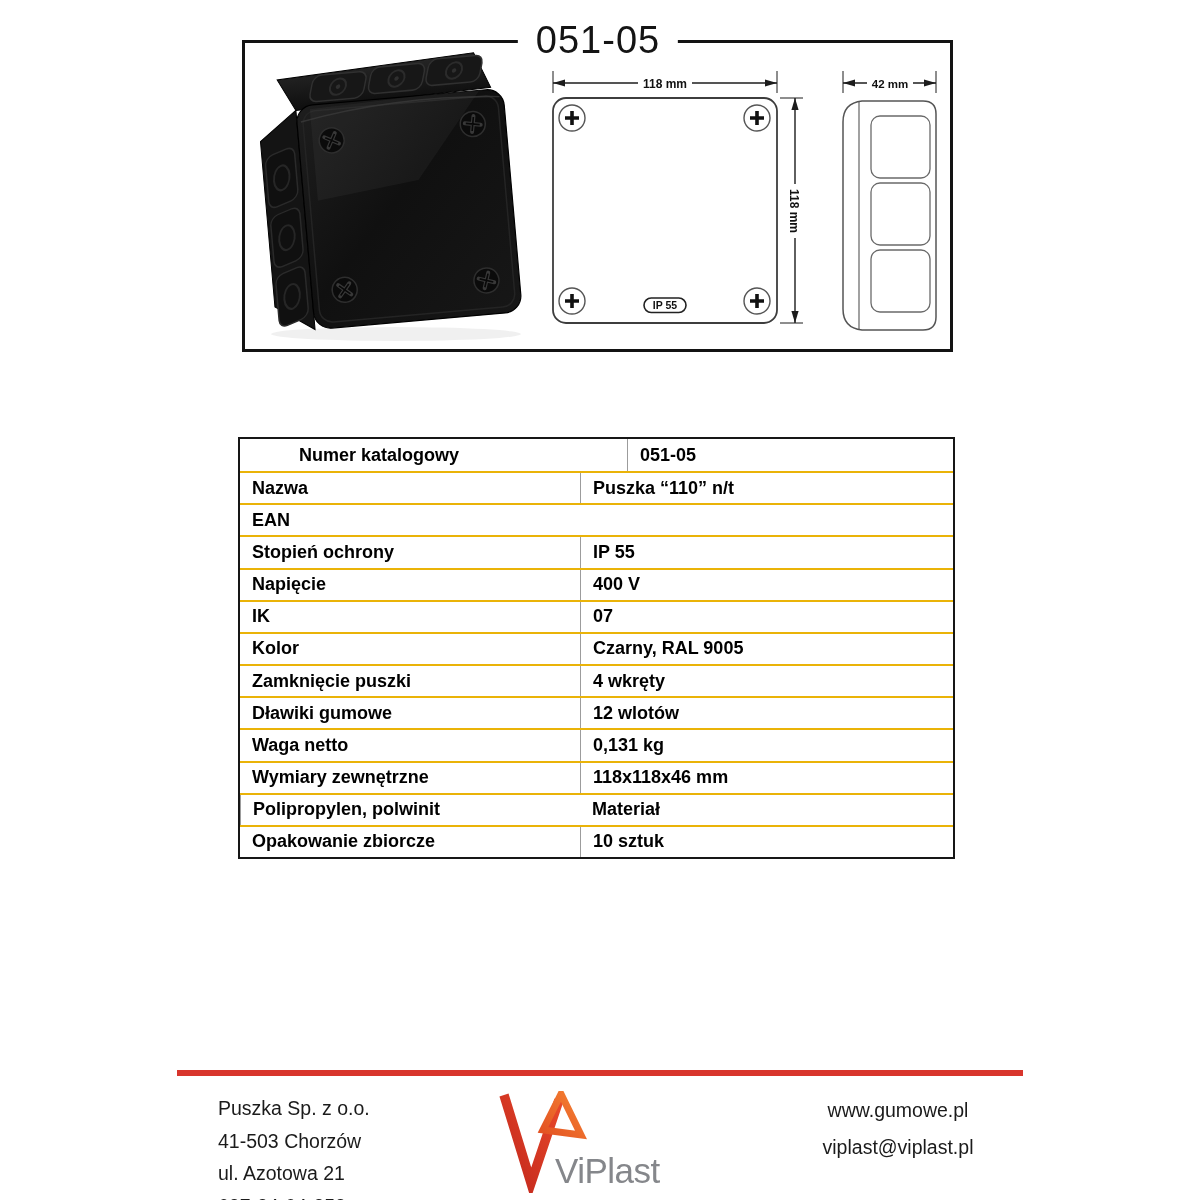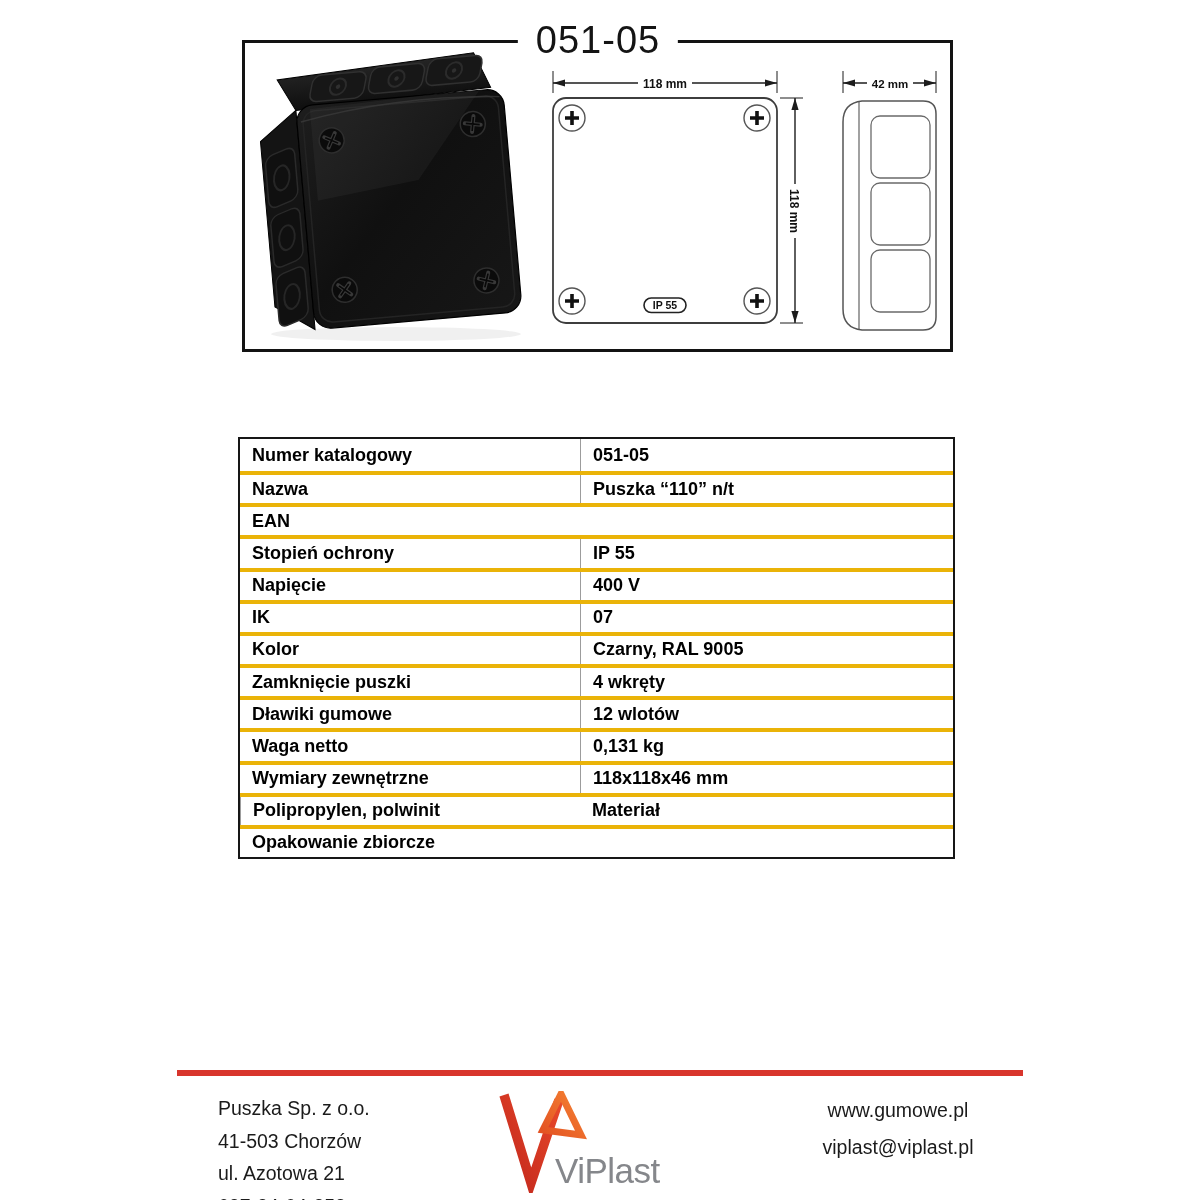--- a/index.html
+++ b/index.html
@@ -20,22 +20,22 @@
   .photo-svg{position:absolute;left:246px;top:44px;width:300px;height:300px;z-index:2;}
   .drawings-svg{position:absolute;left:540px;top:63px;width:420px;height:287px;z-index:2;}
 
   
   .spec-table{
     position:absolute;left:238px;top:437px;width:717px;height:422px;
     border:2px solid #161616;box-sizing:border-box;
     display:grid;grid-template-rows:repeat(13,1fr);
     font-size:18px;font-weight:bold;background:#fff;
   }
-  .spec-row{display:grid;grid-template-columns:340px 1fr;border-top:4px solid #eab308;}
-  .spec-row:first-child{border-top:none;}
+  .spec-row{display:grid;grid-template-columns:340px 1fr;border-top:2px solid #eab308;}
+  .spec-row:first-child{border-top:none;margin-left:47px;}
   .spec-cell{display:flex;align-items:center;padding-left:12px;color:#000;overflow:hidden;white-space:nowrap;}
   .spec-value{border-left:1px solid #9c9c9c;}
 
   
   .footer-rule{position:absolute;left:177px;top:1070px;width:846px;height:6px;background:#d8352c;}
   .footer-address{
     position:absolute;left:218px;top:1092px;font-size:19.5px;line-height:32.6px;color:#1b1b1b;
   }
   .footer-contact{
     position:absolute;left:788px;top:1092px;width:220px;text-align:center;
@@ -240,20 +240,21 @@
     <div class="spec-row">
       <div class="spec-cell">Wymiary zewnętrzne</div>
       <div class="spec-cell spec-value">118x118x46 mm</div>
     </div>
     <div class="spec-row">
       <div class="spec-cell spec-value">Polipropylen, polwinit</div>
       <div class="spec-cell">Materiał</div>
     </div>
     <div class="spec-row">
       <div class="spec-cell">Opakowanie zbiorcze</div>
+      <div class="spec-cell spec-value">10 sztuk</div>
     </div>
   </div>
 
   <div class="footer-rule"></div>
 
   <div class="footer-address">
     <div>Puszka Sp. z o.o.</div>
     <div>41-503 Chorzów</div>
     <div>ul. Azotowa 21</div>
     <div>627-24-04-358</div>

